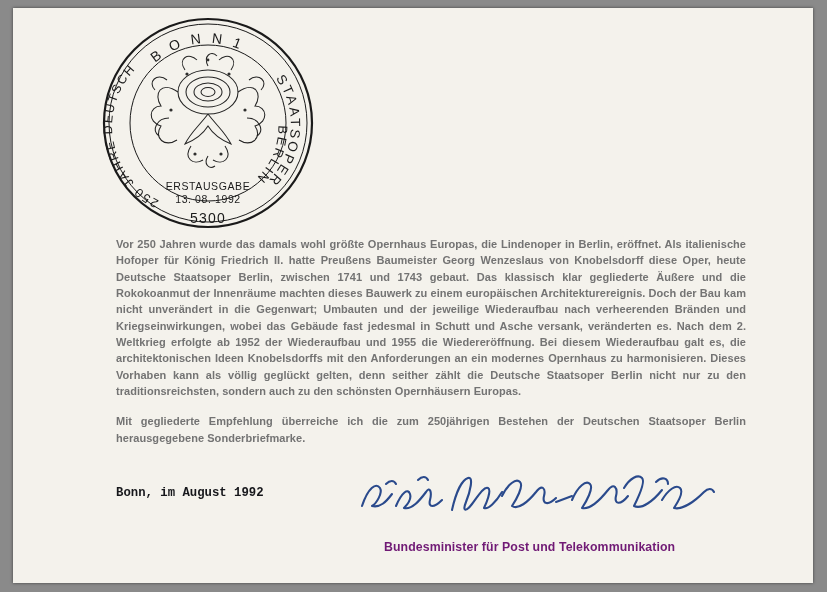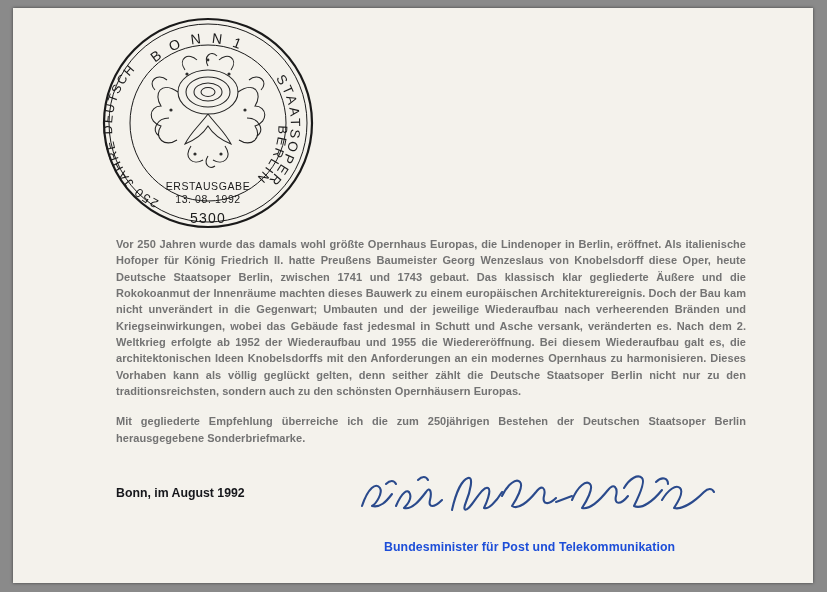--- a/index.html
+++ b/index.html
@@ -60,34 +60,35 @@
     width: 630px;
     height: 70px;
   }
   .place {
     position: absolute;
     left: 0;
     top: 4px;
     font-size: 12.3px;
     color: #16171b;
     font-weight: 600;
+    font-family: Liberation Mono, monospace;
   }
   .signature {
     position: absolute;
     left: 240px;
     top: -16px;
     width: 360px;
     height: 60px;
   }
   .minister {
     position: absolute;
     left: 268px;
     top: 58px;
     font-size: 12.3px;
-    color: #1d4ed8;
+    color: #701a75;
     font-weight: 600;
     letter-spacing: 0.1px;
   }
 </style>
 </head>
 <body>
 
 <div class="page">
   <div class="sheet">
 

